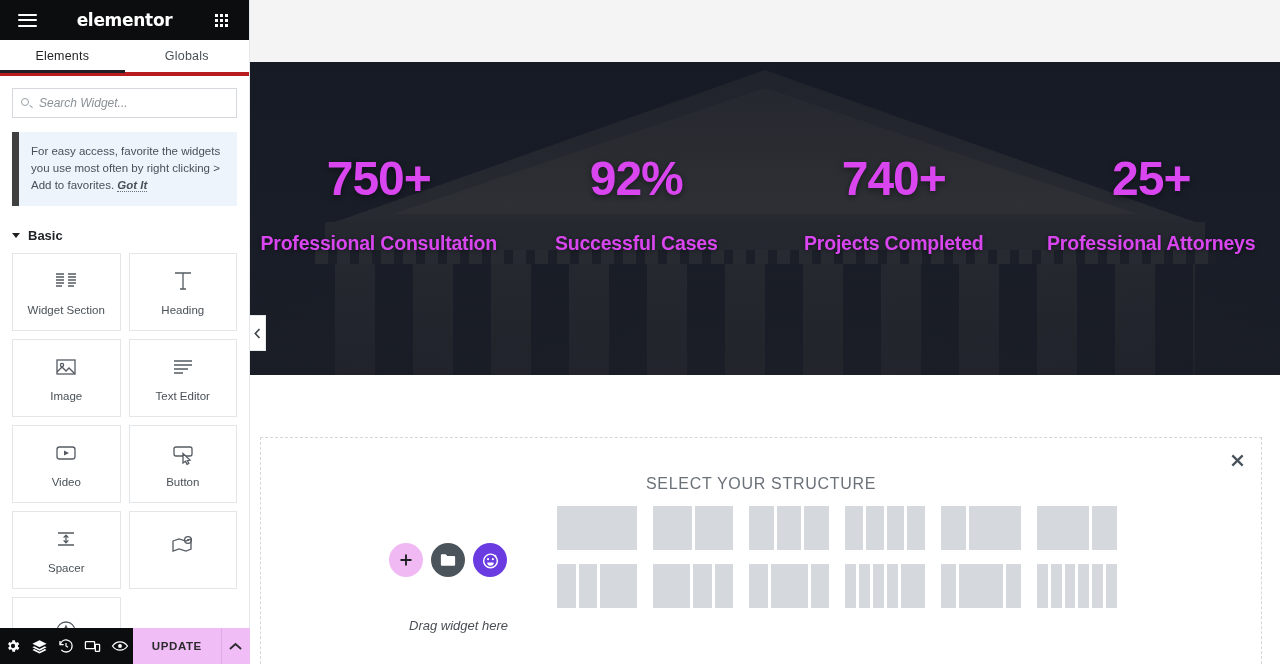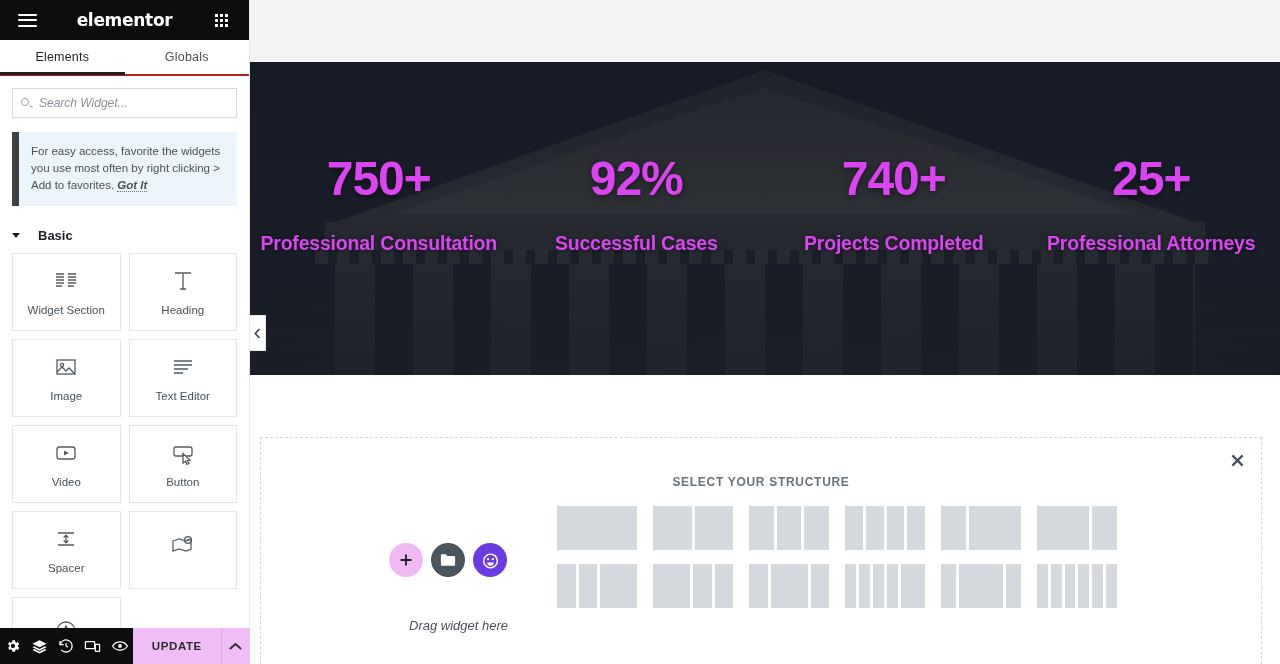--- a/index.html
+++ b/index.html
@@ -32,21 +32,21 @@
   .burger i { display: block; height: 2px; background: #fff; border-radius: 1px; }
   #logo-text {
     color: #ffffff; font-size: 17px; font-weight: bold; letter-spacing: -0.3px;
     font-family: "DejaVu Sans", sans-serif;
   }
   .grid-icon { display: grid; grid-template-columns: repeat(3, 3px);
     grid-template-rows: repeat(3, 3px); gap: 2px; }
   .grid-icon i { display: block; width: 3px; height: 3px; background: #fff; }
 
   #panel-tabs { display: flex; height: 36px; flex: 0 0 36px;
-    border-bottom: 2px solid #b91c1c; background: #fff; }
+    border-bottom: 4px solid #b91c1c; background: #fff; }
   .panel-tab {
     flex: 1; display: flex; align-items: center; justify-content: center;
     font-size: 12.5px; color: #495157; cursor: pointer; position: relative;
     letter-spacing: .2px;
   }
   .panel-tab.active { color: #1f2124; }
   .panel-tab.active::after {
     content: ""; position: absolute; left: 0; right: 0; bottom: -1px;
     height: 3px; background: #1f2124;
   }
@@ -83,21 +83,21 @@
   #notice-text {
     font-size: 11.5px; line-height: 17px; color: #495157;
   }
   #notice-cta {
     font-size: 11.5px; font-weight: bold; font-style: italic; color: #495157;
     border-bottom: 1px dotted #6a7177; cursor: pointer; display: inline;
   }
 
   
   #cat-basic {
-    margin-top: 22px; display: flex; align-items: center; gap: 18px;
+    margin-top: 22px; display: flex; align-items: center; gap: 8px;
     font-size: 13px; font-weight: bold; color: #1f2124; cursor: pointer;
   }
   .caret-down {
     width: 0; height: 0; border-left: 4.5px solid transparent;
     border-right: 4.5px solid transparent; border-top: 5.5px solid #1f2124;
   }
 
   
   #widget-grid {
     margin-top: 10px; display: grid; grid-template-columns: 1fr 1fr; gap: 8px;
@@ -217,21 +217,21 @@
   #add-section {
     position: absolute; left: 10px; right: 18px; top: 62px; bottom: -30px;
     border: 1.5px dashed #d4d7da; background: #ffffff;
   }
   #close-section {
     position: absolute; right: 12px; top: 10px; width: 24px; height: 24px;
     display: flex; align-items: center; justify-content: center; cursor: pointer;
   }
   #struct-title {
     position: absolute; left: 0; right: 0; top: 37px; text-align: center;
-    font-size: 12px; font-weight: bold; letter-spacing: .7px; color: #6b7179;
+    font-size: 16px; font-weight: normal; letter-spacing: .7px; color: #6b7179;
   }
   #struct-rows {
     position: absolute; left: 296px; right: 28px; top: 68px;
     display: flex; flex-direction: column; gap: 14px;
   }
   .struct-row { display: flex; gap: 16px; }
   .struct {
     width: 80px; height: 44px; display: flex; gap: 3px; cursor: pointer;
   }
   .struct span { background: #d5d8dd; display: block; height: 100%; }

